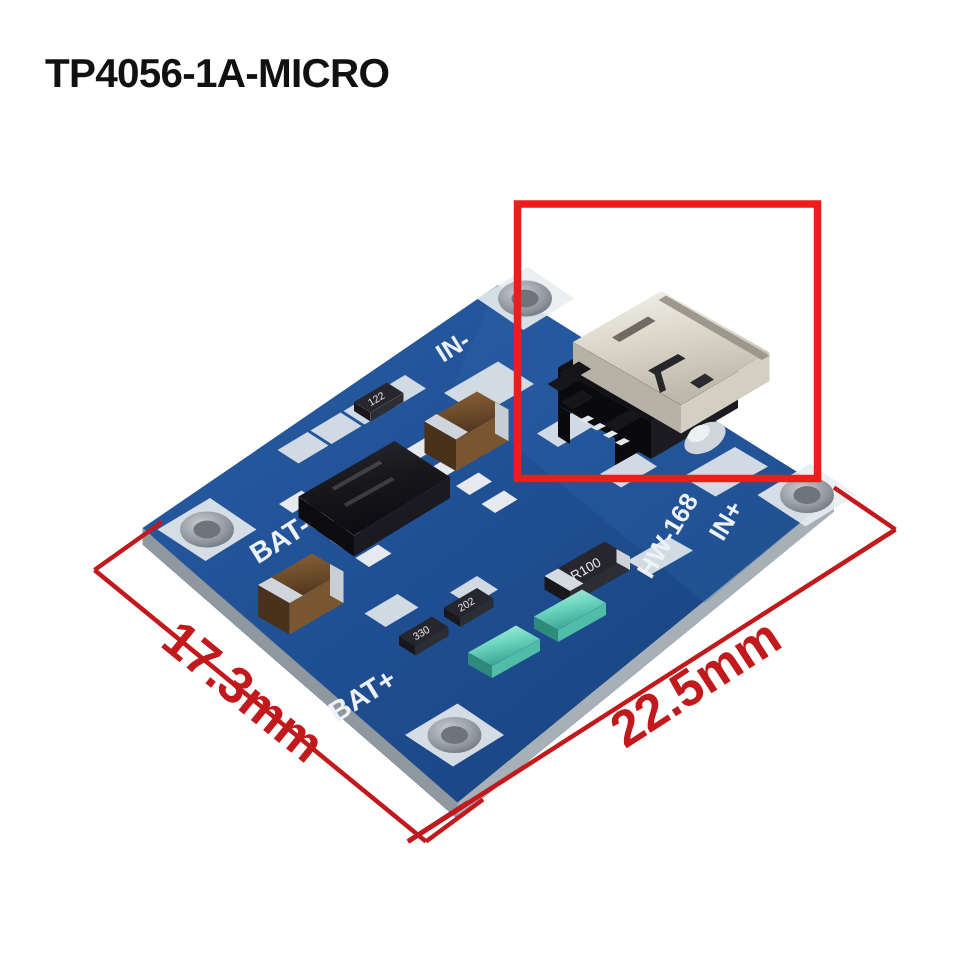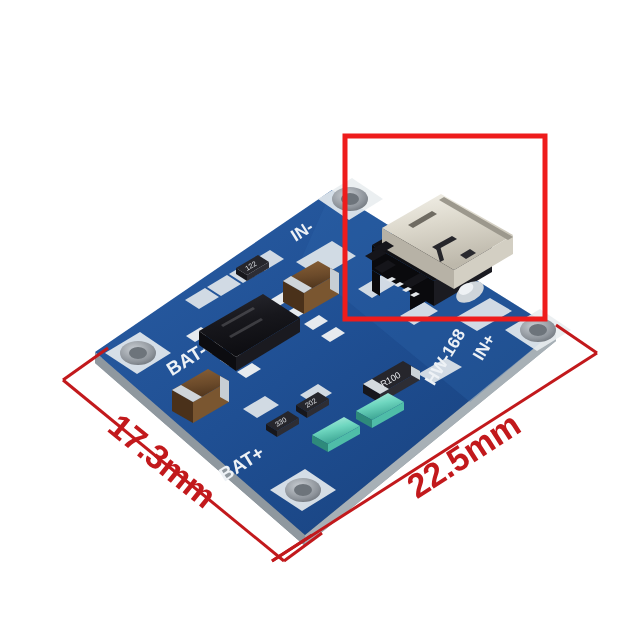--- a/index.html
+++ b/index.html
@@ -21,20 +21,21 @@
   .dimtxt{
     fill:#c2191c;font-family:"Liberation Sans",sans-serif;
     font-size:34px;font-weight:bold;letter-spacing:0px;
   }
 </style>
 </head>
 <body>
 
 <div id="stage">
 
+  <div id="title">TP4056-1A-MICRO</div>
 
   <svg viewBox="0 0 640 640" xmlns="http://www.w3.org/2000/svg">
     <defs>
       <linearGradient id="pcbTop" x1="0" y1="0" x2="1" y2="1">
         <stop offset="0%" stop-color="#2a5ea5"></stop>
         <stop offset="48%" stop-color="#1f4f93"></stop>
         <stop offset="100%" stop-color="#173f7a"></stop>
       </linearGradient>
       <linearGradient id="pcbEdge" x1="0" y1="0" x2="0" y2="1">
         <stop offset="0%" stop-color="#c6ced4"></stop>

